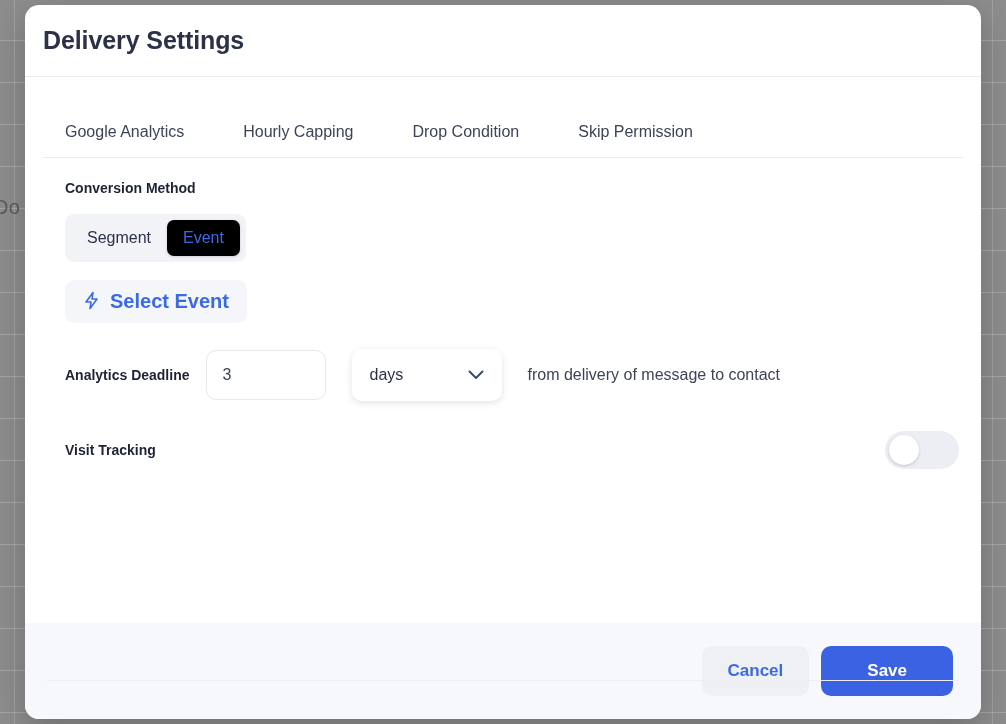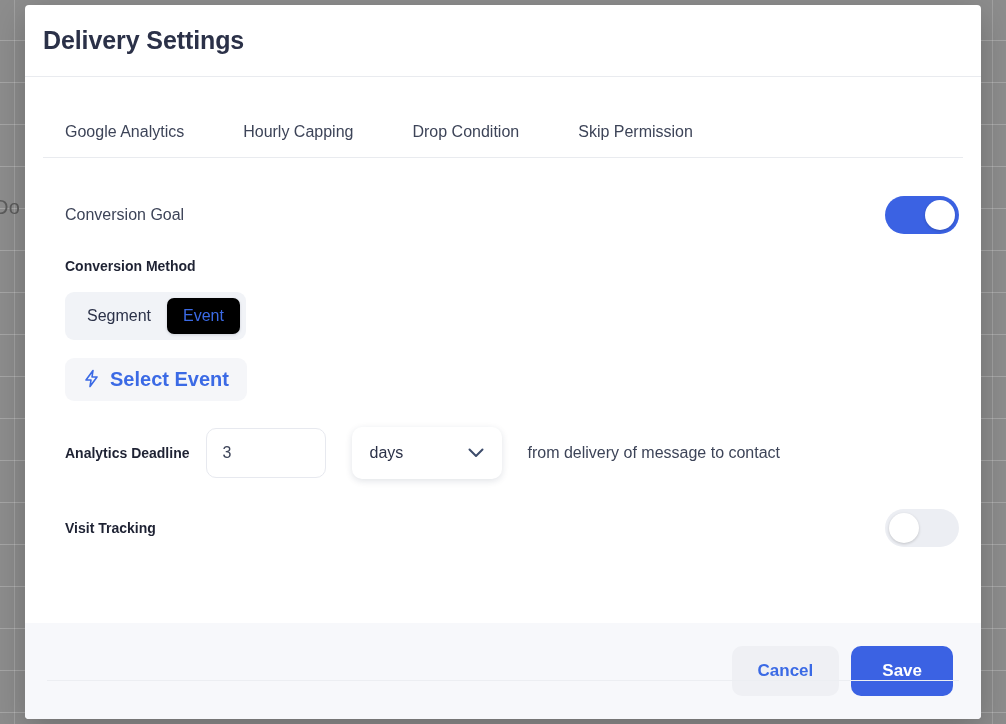--- a/index.html
+++ b/index.html
@@ -50,21 +50,21 @@
   }
 
   
   #modal {
     position: absolute;
     left: 25px;
     top: 5px;
     width: 956px;
     height: 714px;
     background: #ffffff;
-    border-radius: 4px;
+    border-radius: 14px;
     box-shadow: 0 10px 34px rgba(0,0,0,0.22);
     overflow: hidden;
     display: flex;
     flex-direction: column;
   }
 
   
   .modal-header {
     height: 72px;
     flex: 0 0 72px;
@@ -272,21 +272,21 @@
     border: none;
     border-radius: 10px;
     font-size: 17px;
     font-weight: bold;
     font-family: inherit;
     cursor: pointer;
     height: 50px;
     padding: 0 26px;
   }
   .btn-cancel { background: #eff0f4; color: #3b6ae5; }
-  .btn-save { background: #3b62e3; color: #ffffff; padding: 0 31px; }
+  .btn-save { background: #3b62e3; color: #ffffff; padding: 0 46px; }
 </style>
 </head>
 <body>
 
 <div id="backdrop">
   <div id="backdrop-rows">
       <div class="bd-row" style="top: 40px;"></div>
       <div class="bd-row" style="top: 82px;"></div>
       <div class="bd-row" style="top: 124px;"></div>
       <div class="bd-row" style="top: 166px;"></div>
@@ -317,26 +317,20 @@
 
   <div class="modal-body">
 
     <div class="tabbar">
       <div class="tab">Google Analytics</div>
       <div class="tab">Hourly Capping</div>
       <div class="tab">Drop Condition</div>
       <div class="tab">Skip Permission</div>
     </div>
 
-    <div class="row row-between" id="conversion-goal-row">
-      <div class="label-regular">Conversion Goal</div>
-      <div class="toggle on">
-        <div class="knob"></div>
-      </div>
-    </div>
 
     <div class="row" id="conversion-method-row">
       <div class="label-bold">Conversion Method</div>
     </div>
 
     <div id="segmented-wrap">
       <div class="segmented">
         <div class="seg">Segment</div>
         <div class="seg selected">Event</div>
       </div>

